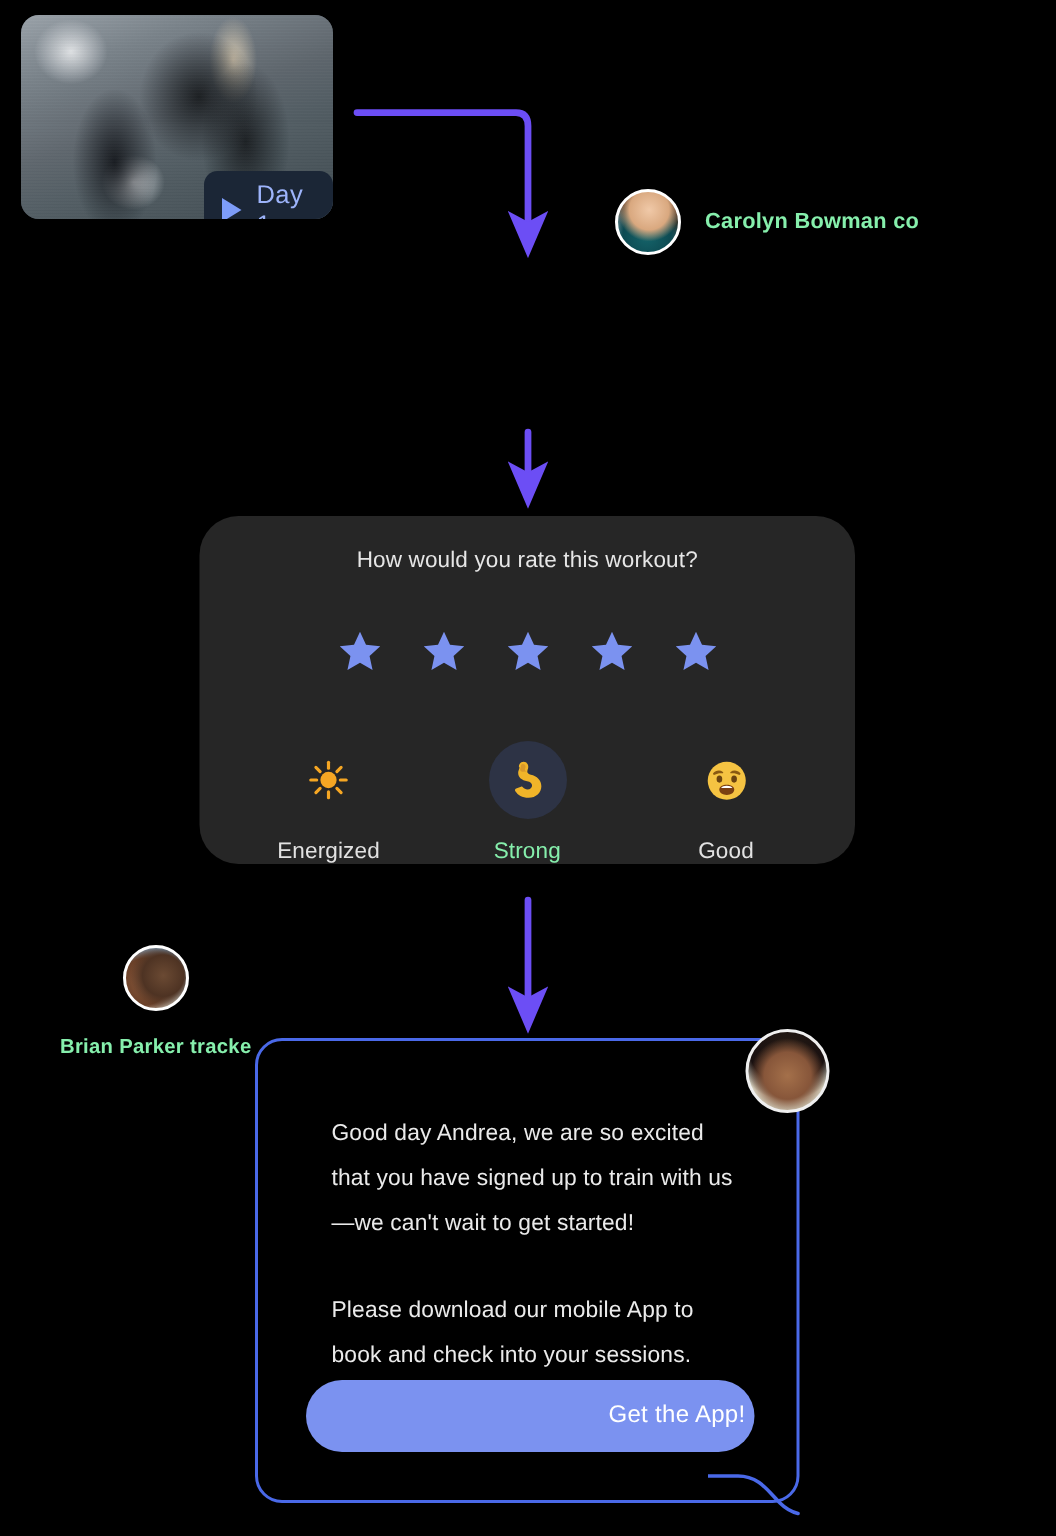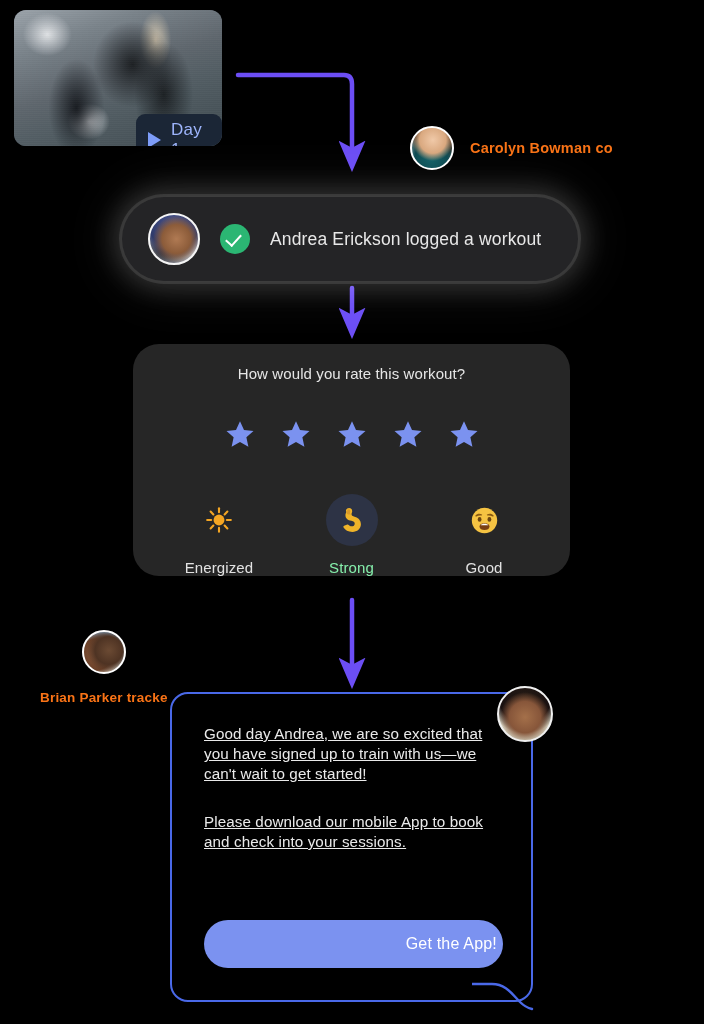--- a/index.html
+++ b/index.html
@@ -98,21 +98,21 @@
   .person-chip .avatar {
     width: 40px;
     height: 40px;
     border-radius: 50%;
     border: 2px solid #ffffff;
     overflow: hidden;
     flex: none;
     position: relative;
   }
   .person-name {
-    color: #f97316;
+    color: #86efac;
     font-size: 14.5px;
     font-weight: 700;
     letter-spacing: 0.2px;
     white-space: nowrap;
     overflow: hidden;
     filter: blur(0.45px);
   }
 
   #chip-carolyn { left: 410px; top: 126px; }
   #chip-carolyn .person-name { max-width: 152px; }
@@ -294,24 +294,23 @@
 
   .msg-body {
     position: absolute;
     left: 32px;
     top: 30px;
     right: 22px;
   }
   .msg-p {
     color: #eaeaea;
     font-size: 15.2px;
-    line-height: 20px;
+    line-height: 30px;
     letter-spacing: 0.1px;
-    margin: 0;
-    text-decoration: underline;
+    margin: 17px;
   }
   .msg-p + .msg-p { margin-top: 28px; }
 
   .cta-button {
     position: absolute;
     left: 32px;
     top: 226px;
     width: 299px;
     height: 48px;
     border-radius: 24px;
@@ -363,25 +362,20 @@
       <span class="play-tri"></span>
       <span class="day-label">Day 1</span>
     </div>
   </div>
 
   <div class="person-chip" id="chip-carolyn">
     <span class="avatar ava-carolyn"></span>
     <span class="person-name">Carolyn Bowman co</span>
   </div>
 
-  <div class="logged-card">
-    <span class="avatar ava-andrea"></span>
-    <span class="check-circle"></span>
-    <span class="logged-text">Andrea Erickson logged a workout</span>
-  </div>
 
   <div class="rating-card">
     <div class="rating-question">How would you rate this workout?</div>
 
     <div class="stars">
       <svg class="star" viewBox="0 0 24 23">
         <path d="M12 0.8l3.2 7.0 7.6 0.8-5.7 5.1 1.6 7.5L12 17.4 5.3 21.2l1.6-7.5L1.2 8.6l7.6-0.8z" fill="#7b92f0"></path>
       </svg>
       <svg class="star" viewBox="0 0 24 23">
         <path d="M12 0.8l3.2 7.0 7.6 0.8-5.7 5.1 1.6 7.5L12 17.4 5.3 21.2l1.6-7.5L1.2 8.6l7.6-0.8z" fill="#7b92f0"></path>

